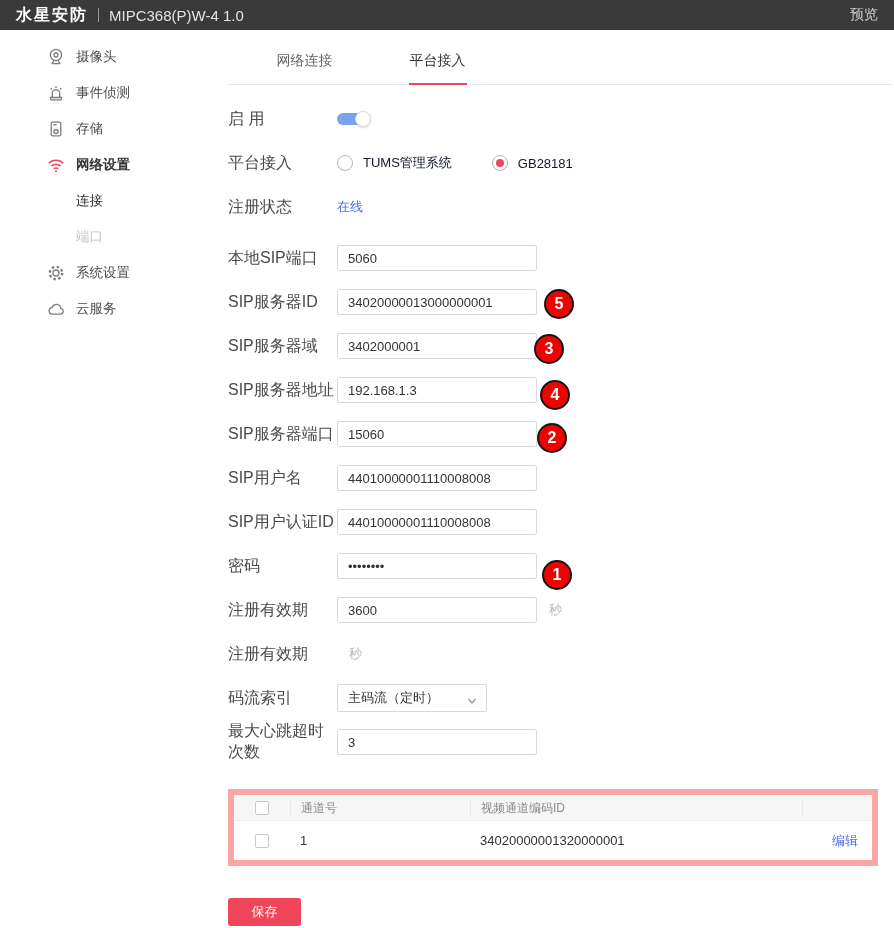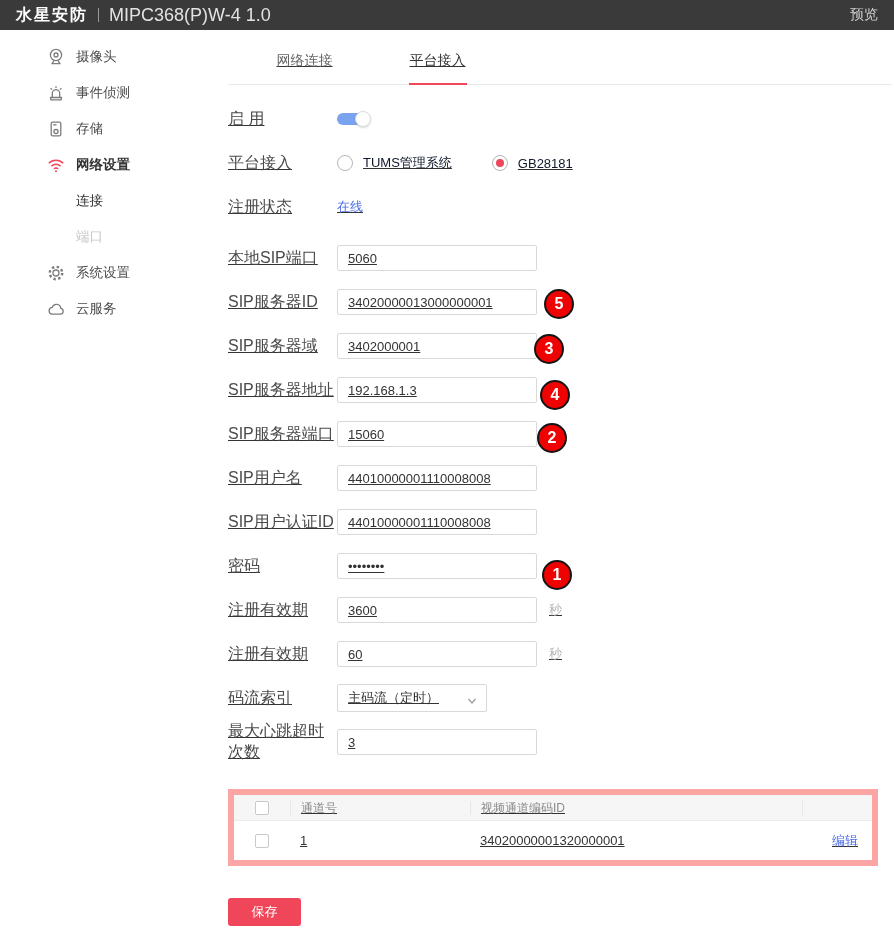--- a/index.html
+++ b/index.html
@@ -4,37 +4,37 @@
 <style>
   * { margin:0; padding:0; box-sizing:border-box; }
   html,body { width:894px; height:928px; background:#fff;
     font-family:"Liberation Sans","DejaVu Sans",sans-serif; color:#333; overflow:hidden; }
 
   
   .topbar { position:absolute; left:0; top:0; width:894px; height:30px; background:#3a3a3a;
     display:flex; align-items:center; padding:0 16px; }
   .brand { color:#fff; font-size:16px; font-weight:bold; letter-spacing:2px; }
   .topbar-divider { width:1px; height:14px; background:#9a9a9a; margin:0 10px; }
-  .model { color:#e3e3e3; font-size:18px; }
+  .model { color:#e3e3e3; font-size:15px; }
   .preview-link { margin-left:auto; color:#cfcfcf; font-size:14px; cursor:pointer; }
 
   
   .sidebar { position:absolute; left:0; top:30px; width:212px; bottom:0; background:#fff;
     border-right:1px solid #be185d; padding-top:9px; }
   .side-item { height:36px; display:flex; align-items:center; padding-left:46px; cursor:pointer; position:relative; }
   .side-item .icon { width:20px; height:20px; margin-right:10px; flex:0 0 20px; }
   .side-item .lbl { font-size:13.5px; color:#4a4a4a; }
   .side-item.active .lbl { font-weight:bold; color:#333; }
   .side-item .chev { position:absolute; right:14px; top:50%; transform:translateY(-50%); width:12px; height:12px; }
   .side-sub { height:36px; display:flex; align-items:center; padding-left:76px; cursor:pointer; }
   .side-sub .lbl { font-size:13.5px; color:#333; }
   .side-sub.dim .lbl { color:#c6c6c6; }
 
   
-  .main { position:absolute; left:185px; top:30px; width:707px; bottom:0; background:#fff;text-decoration:underline; }
+  .main { position:absolute; left:185px; top:30px; width:707px; bottom:0; background:#fff; }
   .tabs-wrap { margin-left:43px; border-bottom:1px solid #e8e8e8; padding-left:10px; display:flex; }
   .tab { width:133px; text-align:center; padding:22px 0 14px; font-size:14px; color:#666;
     cursor:pointer; position:relative; }
   .tab.active { color:#333; }
   .tab.active::after { content:""; position:absolute; left:50%; transform:translateX(-50%);
     bottom:-1px; width:58px; height:2px; background:#f0465a; }
 
   .form { padding:21px 0 0 43px; }
   .frow { display:flex; align-items:center; height:26px; margin-bottom:18px; }
   .frow .flabel { width:109px; font-size:16px; color:#4a4a4a; flex:0 0 109px; }
@@ -280,21 +280,20 @@
     </div>
 
     <div class="frow">
       <span class="flabel">注册有效期</span>
       <input class="txt-input" value="3600" style="">
       <span class="unit">秒</span>
     </div>
 
     <div class="frow">
       <span class="flabel">注册有效期</span>
-      <input class="txt-input" value="60" style="">
       <span class="unit">秒</span>
     </div>
 
     <div class="frow">
       <span class="flabel">码流索引</span>
       <div class="select-box">
         <span class="sel-val">主码流（定时）</span>
         <span class="sel-chev">
           <svg viewBox="0 0 12 12" fill="none" stroke="#9a9a9a" stroke-width="1.2">
               <path d="M2.5 4 L6 8 L9.5 4"></path>

